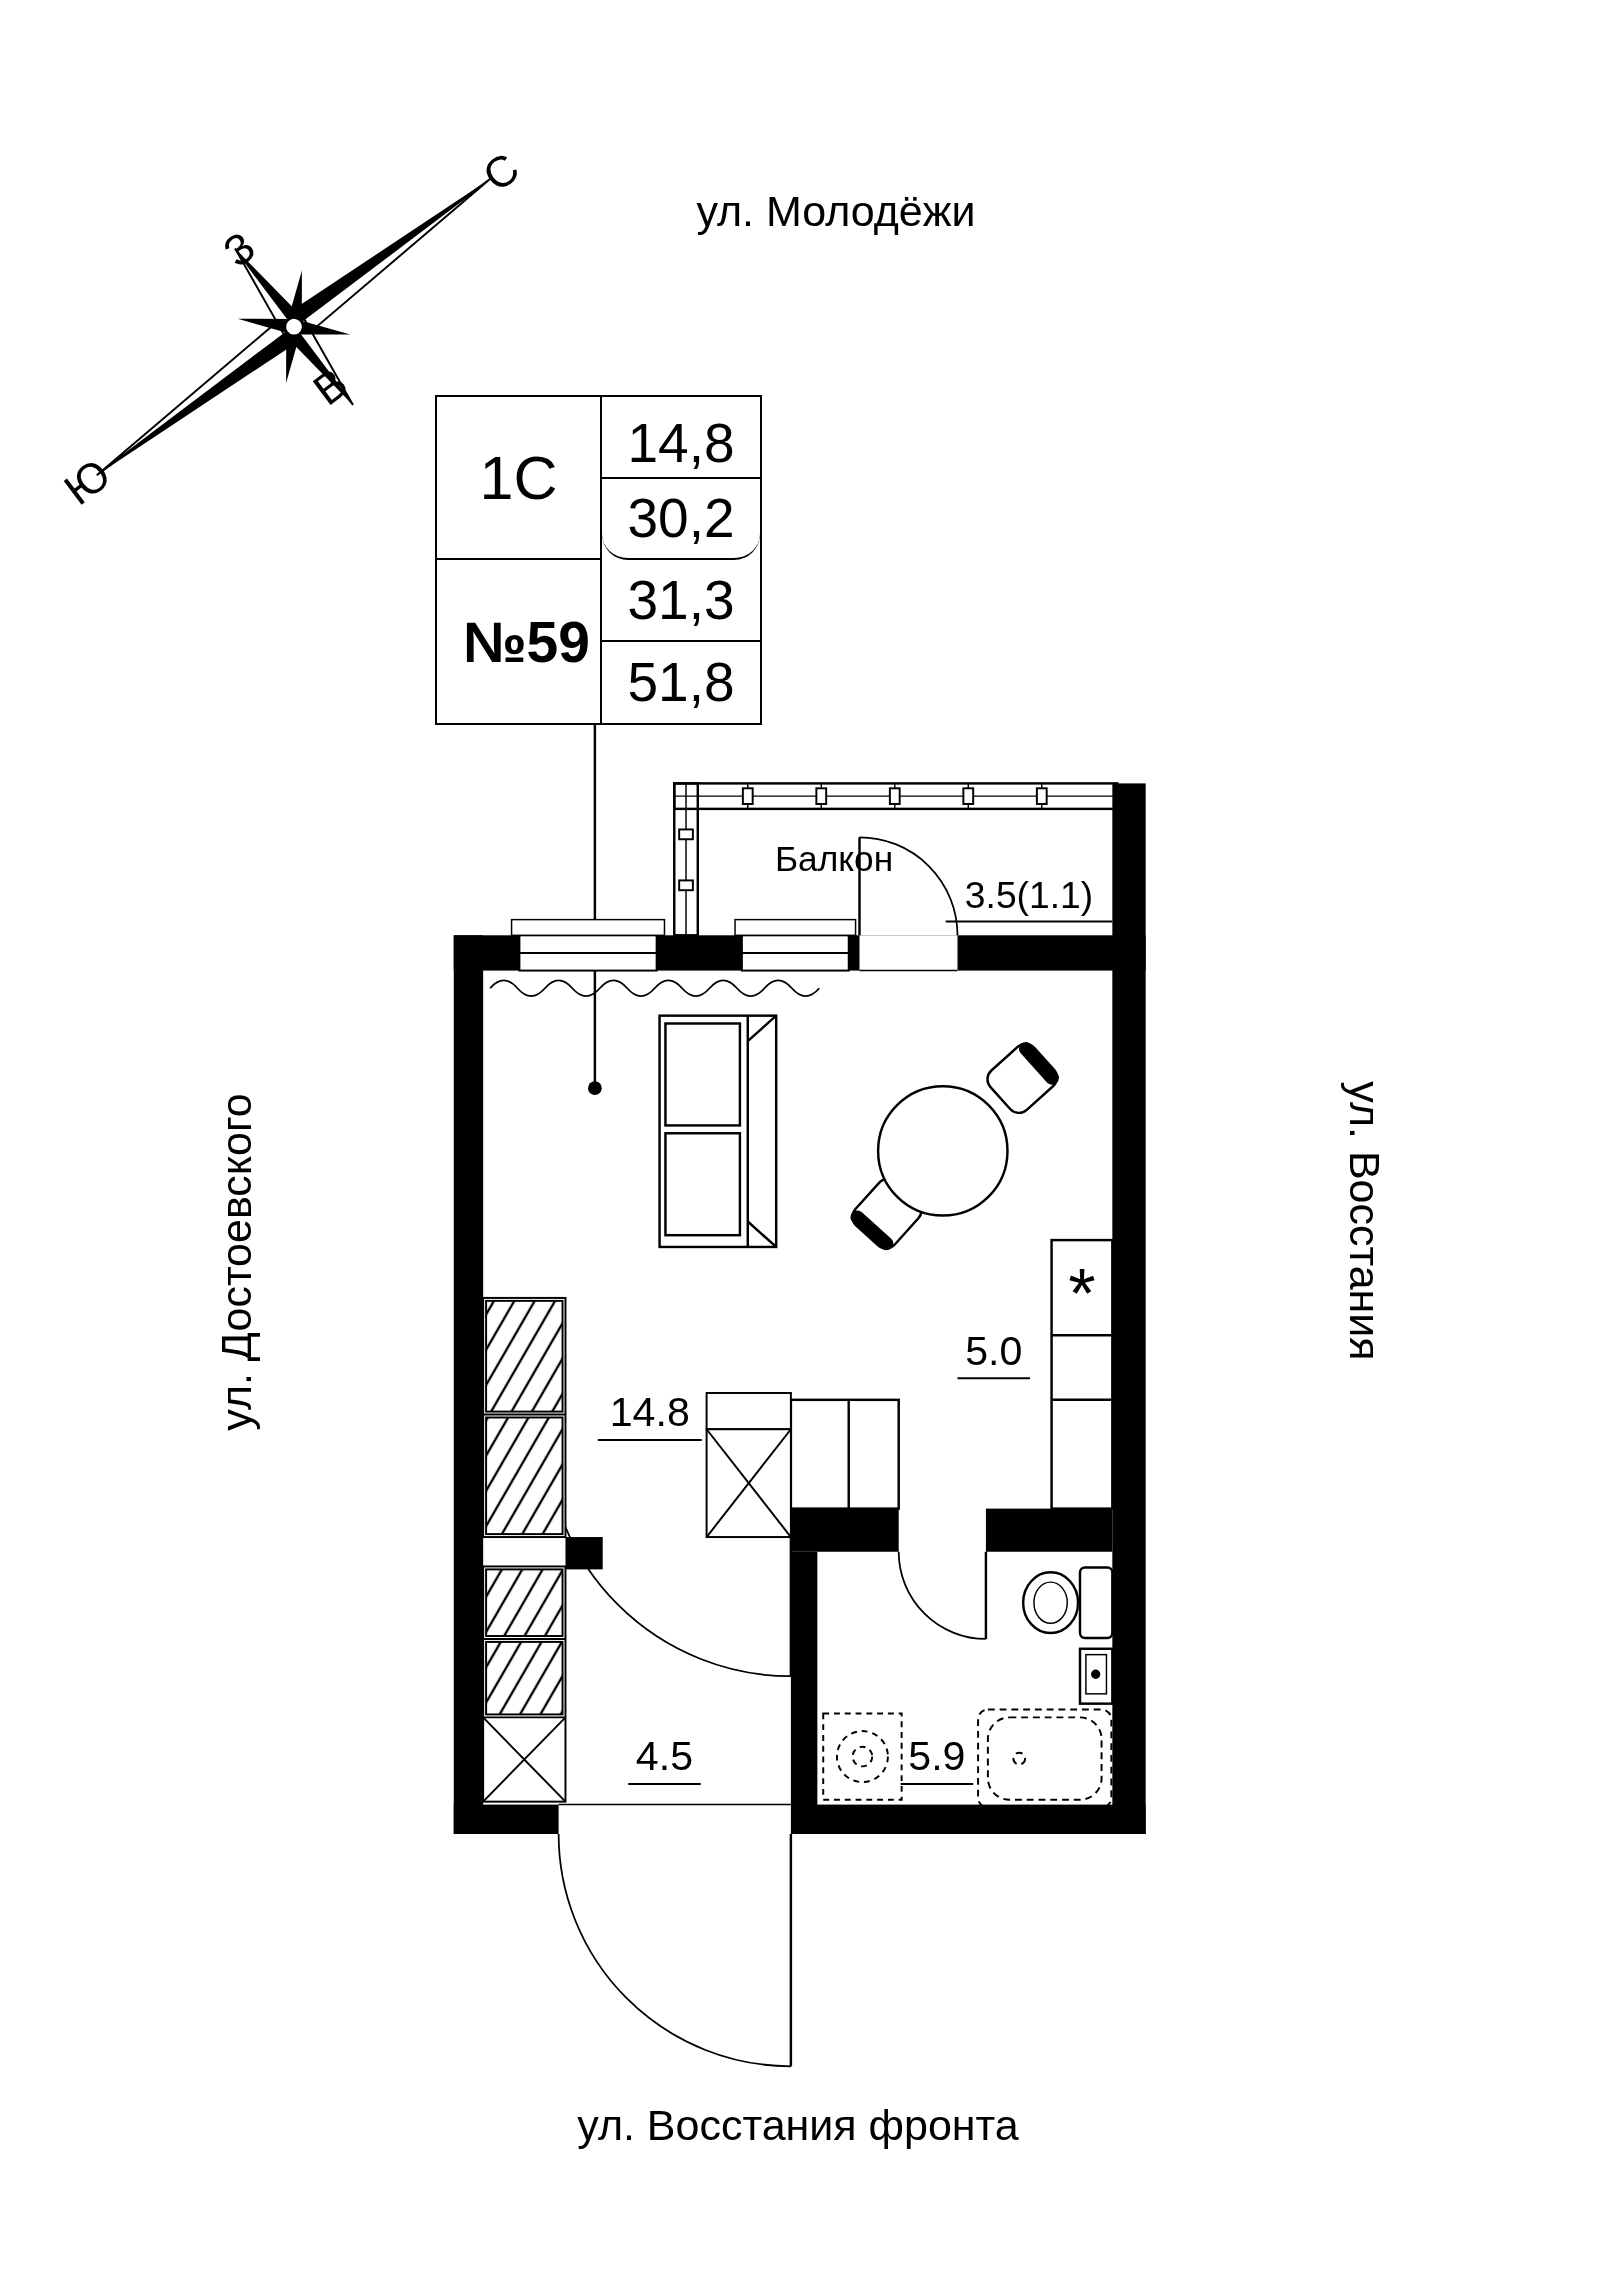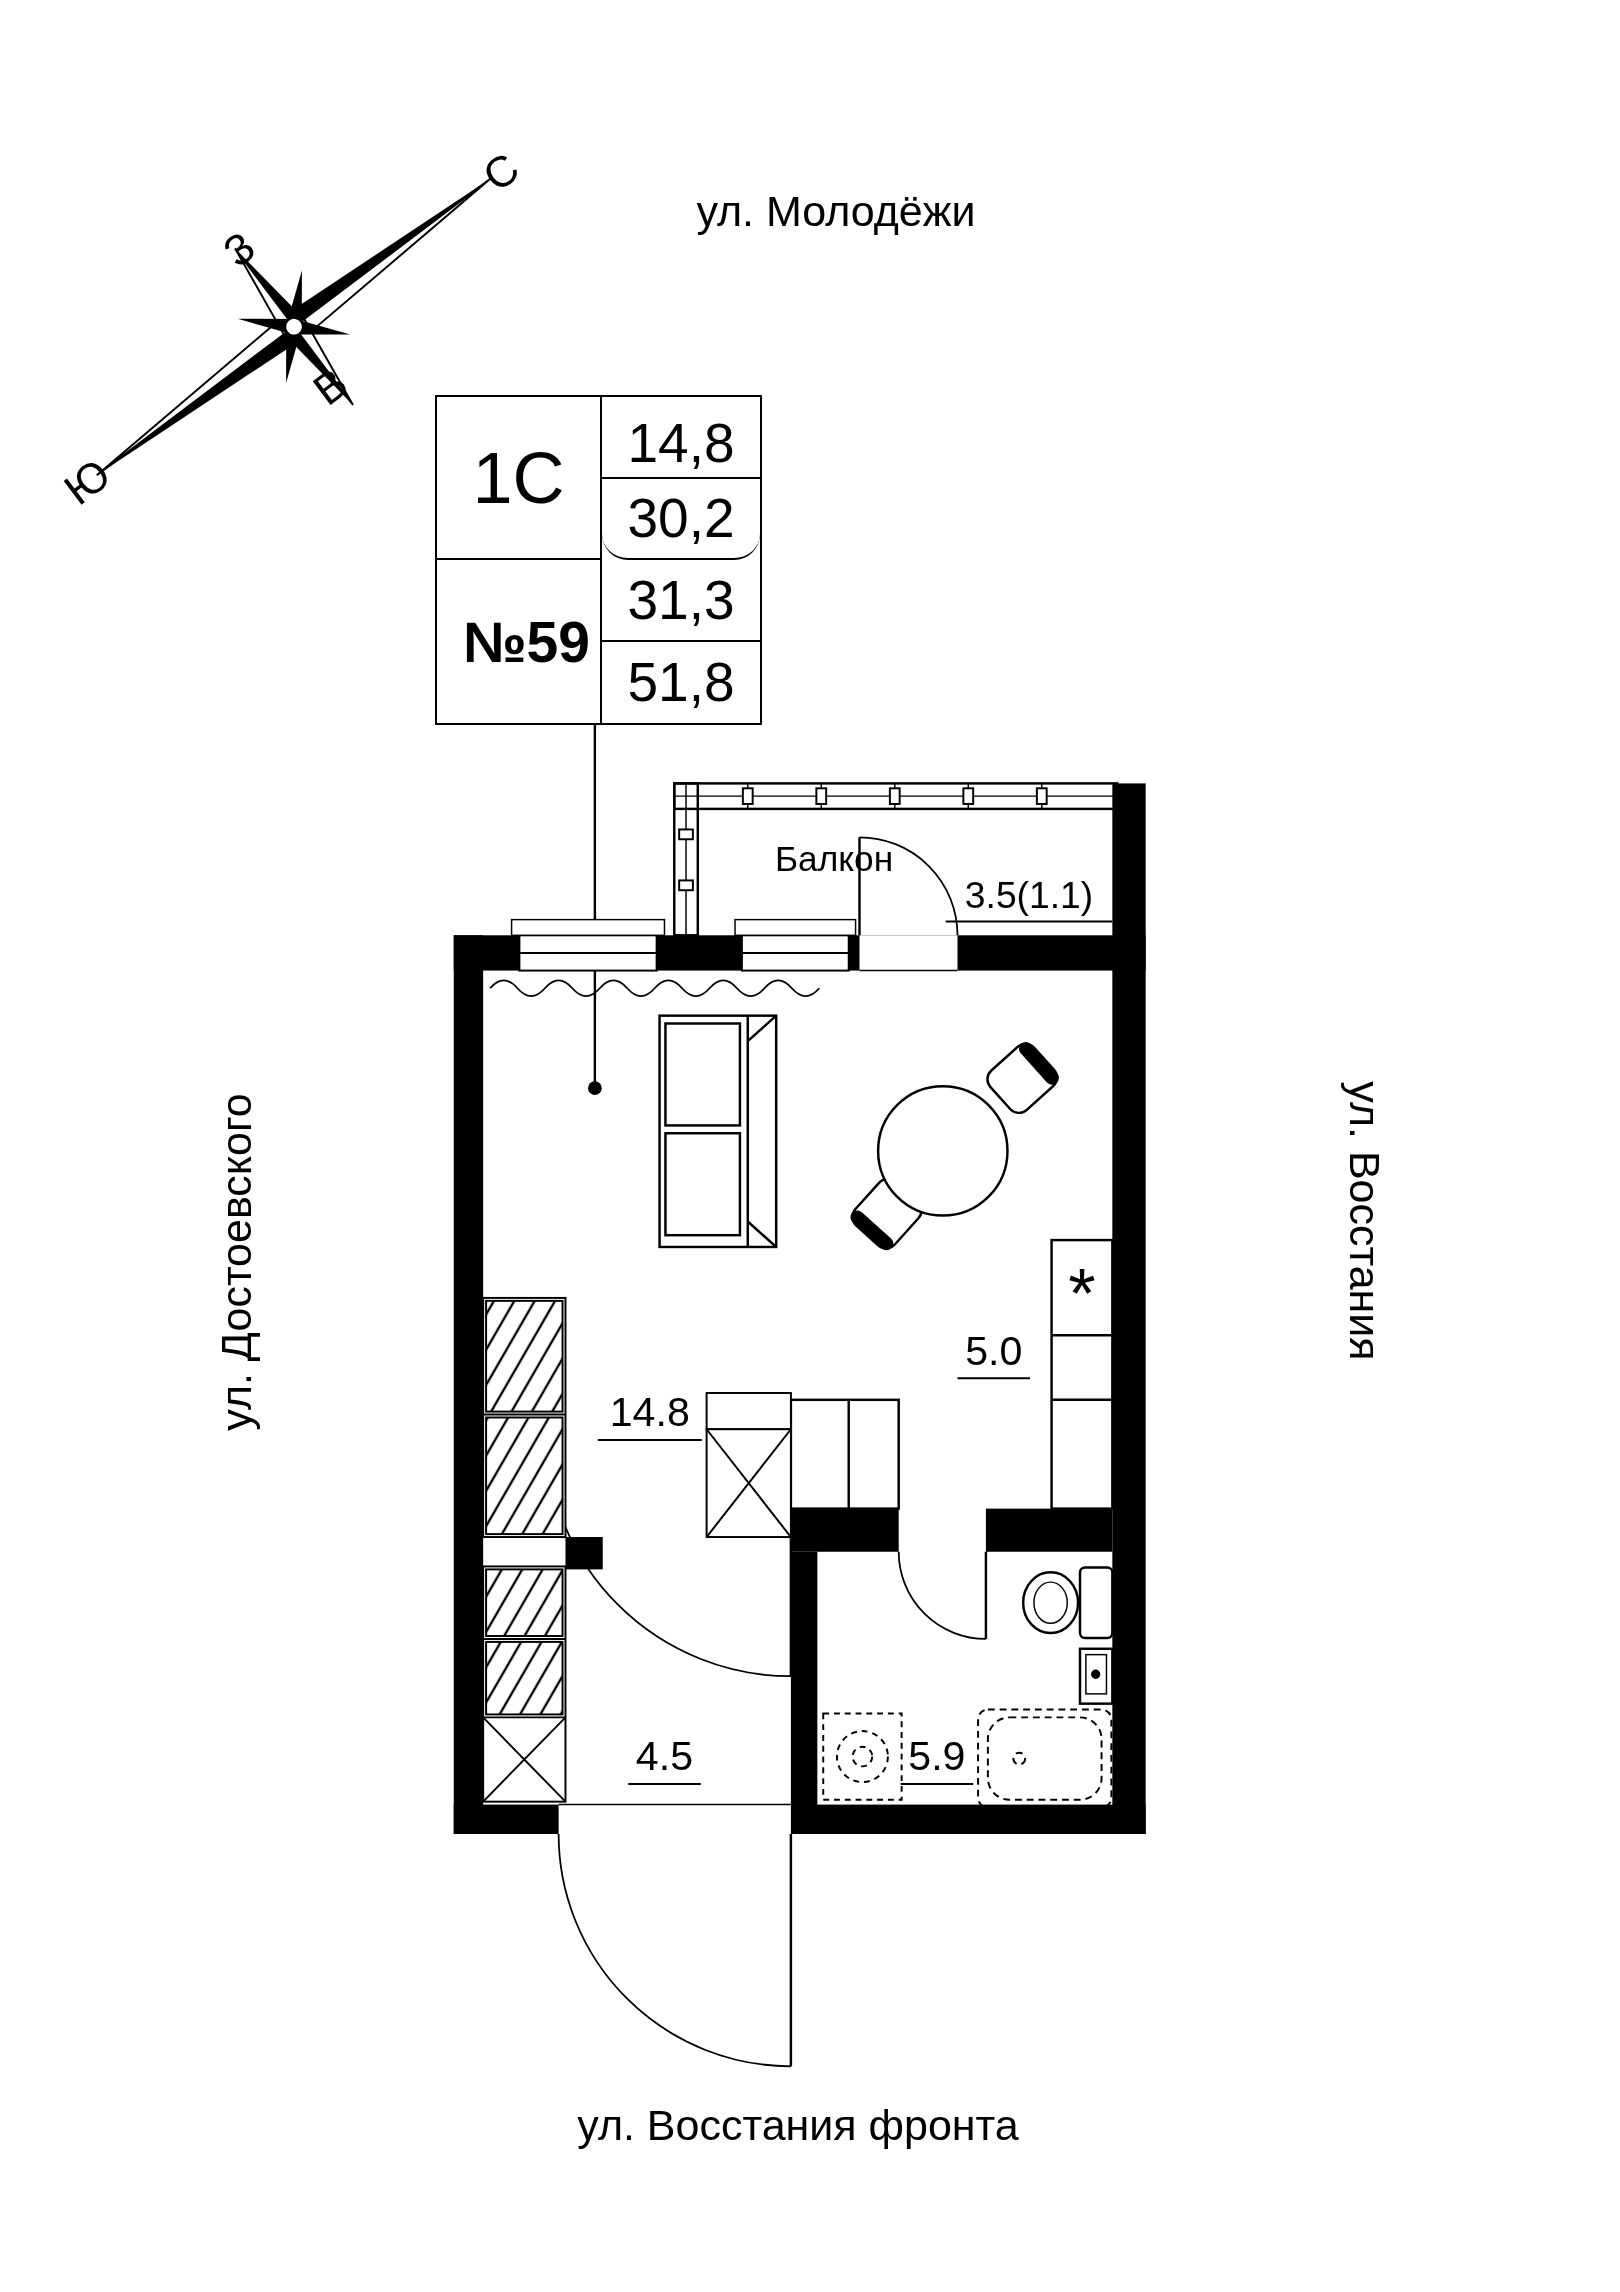--- a/index.html
+++ b/index.html
@@ -8,21 +8,21 @@
   .plan-svg{position:absolute;left:0;top:0;}
   .street{position:absolute;font-size:43px;white-space:nowrap;color:#000;}
   .street-top{left:836px;top:211px;transform:translate(-50%,-50%);}
   .street-bottom{left:798px;top:2125px;transform:translate(-50%,-50%);}
   .street-left{left:236px;top:1262px;transform:translate(-50%,-50%) rotate(-90deg);}
   .street-right{left:1364px;top:1221px;transform:translate(-50%,-50%) rotate(90deg);}
   .info-table{position:absolute;left:435px;top:395px;width:323px;height:326px;
               display:grid;grid-template-columns:165px 1fr;grid-template-rows:repeat(4,1fr);
               border:2.9px solid #000;background:#fff;}
   .cell{display:flex;align-items:center;justify-content:center;}
-  .cell-type{grid-column:1;grid-row:1/3;border-right:2.9px solid #000;border-bottom:2.9px solid #000;font-size:72px;}
+  .cell-type{grid-column:1;grid-row:1/3;border-right:2.9px solid #000;border-bottom:2.9px solid #000;font-size:61px;}
   .cell-number{grid-column:1;grid-row:3/5;border-right:2.9px solid #000;font-size:57px;font-weight:bold;padding-left:16px;}
   .cell-v{grid-column:2;font-size:55px;}
   .cell-v1{grid-row:1;border-bottom:2.9px solid #000;margin-top:13px;}
   .cell-v2{grid-row:2;border-bottom:2.9px solid #000;border-radius:26px;}
   .cell-v3{grid-row:3;border-bottom:2.9px solid #000;}
   .cell-v4{grid-row:4;}
   text{font-family:"Liberation Sans", sans-serif;fill:#000;}
   .area-label{font-size:42px;text-anchor:middle;}
   .balcony-label{font-size:36px;text-anchor:middle;}
   .balcony-area{font-size:38px;text-anchor:middle;}

